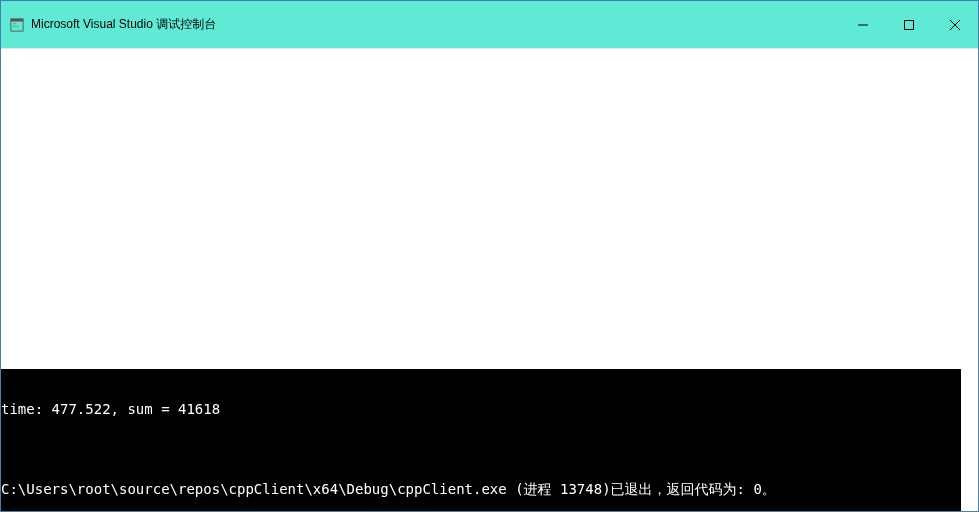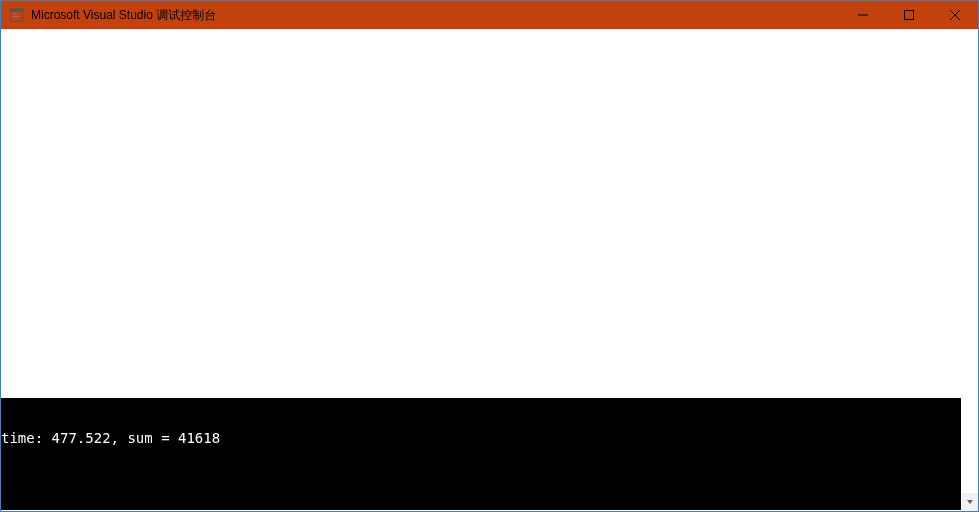--- a/index.html
+++ b/index.html
@@ -9,22 +9,22 @@
     }
     body {
       width: 979px;
       height: 512px;
       background: #ffffff;
       font-family: "Segoe UI", Tahoma, sans-serif;
       overflow: hidden;
       border: 1px solid #4a7cb0;
     }
     .titlebar {
-      height: 29px;
-      background: #c2410c;
+      height: 48px;
+      background: #5eead4;
       display: flex;
       align-items: center;
       border-bottom: 1px solid #e5e5e5;
     }
     .titlebar-icon {
       width: 16px;
       height: 16px;
       margin-left: 8px;
       margin-right: 6px;
       display: inline-flex;
@@ -144,20 +144,21 @@
           <line x1="10" y1="0" x2="0" y2="10" stroke="currentColor" stroke-width="1"></line>
         </svg>
     </div>
   </div>
 </div>
 
 <div class="console-area">
   <div class="console">
     <span class="console-line">time: 477.522, sum = 41618</span>
     <span class="console-line"></span>
+    <span class="console-line">C:\Users\root\source\repos\cppClient\x64\Debug\cppClient.exe (进程 13748)已退出，返回代码为: 0。</span>
   </div>
   <div class="scrollbar">
     <div class="scrollbar-btn up">
       <svg viewBox="0 0 8 8">
           <polygon points="4,2 7,6 1,6"></polygon>
         </svg>
     </div>
     <div class="scrollbar-track">
       <div class="scrollbar-thumb"></div>
     </div>

